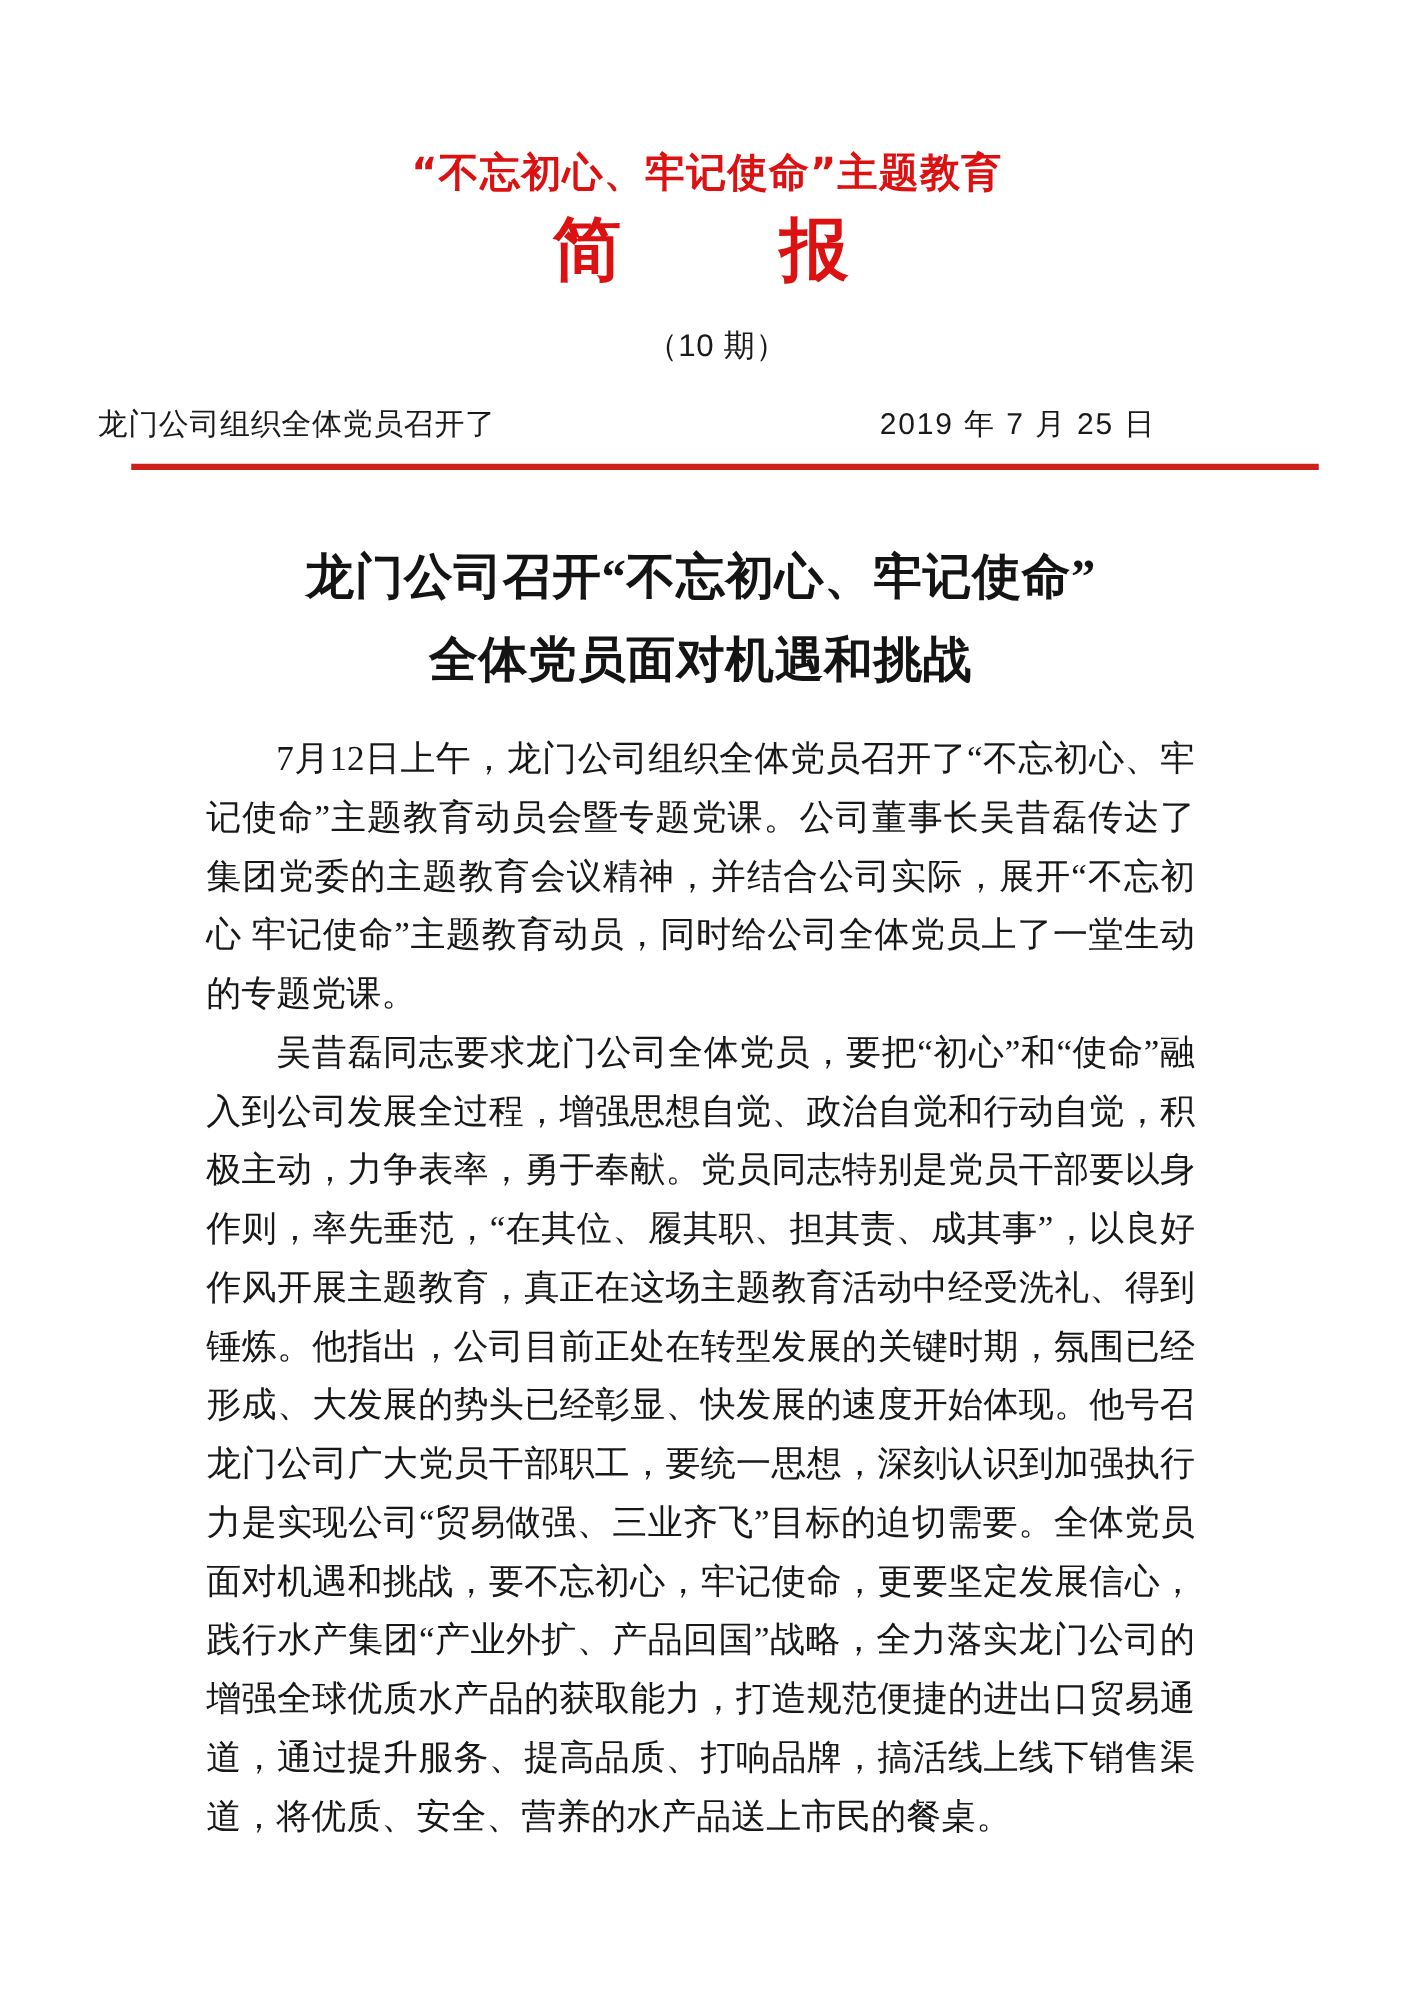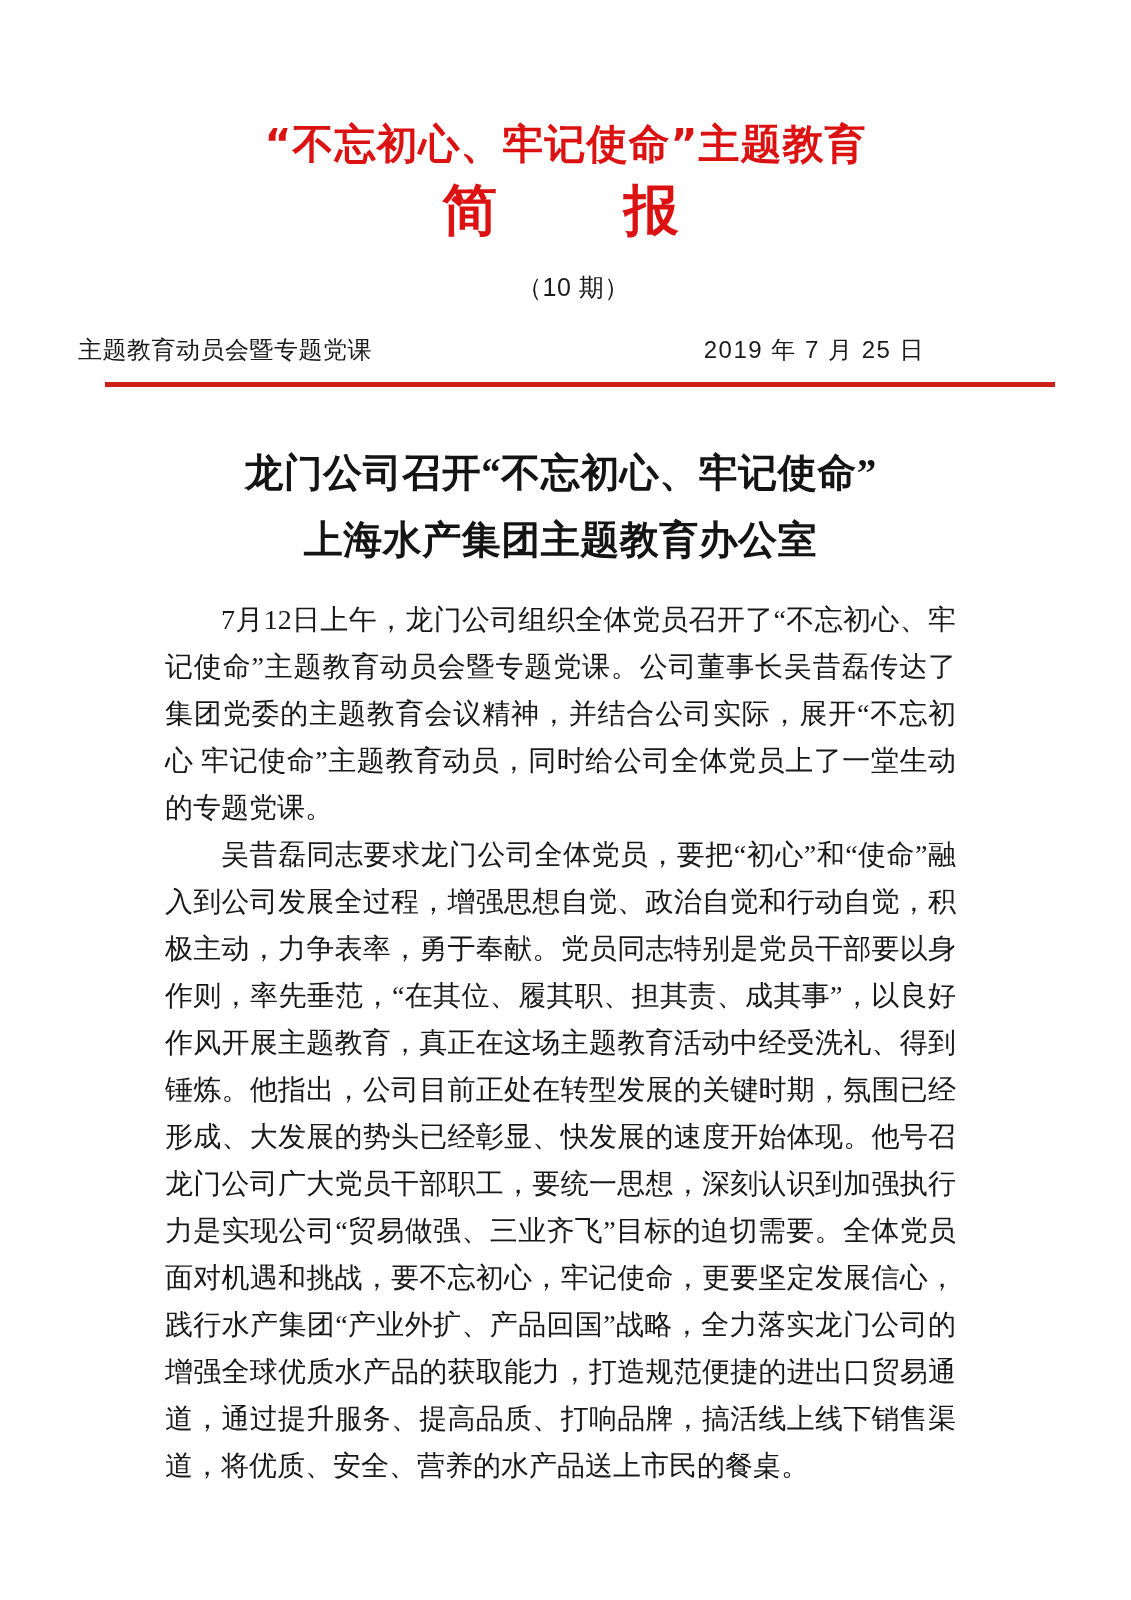--- a/index.html
+++ b/index.html
@@ -24,21 +24,21 @@
 
   
   .masthead {
     padding-top: 118px;
     text-align: center;
   }
   .masthead-line {
     color: #DC1212;
     font-family: "DejaVu Sans", "Liberation Sans", sans-serif;
     font-weight: bold;
-    font-size: 41px;
+    font-size: 32px;
     line-height: 1.30;
     letter-spacing: 1px;
     white-space: pre;
   }
   .masthead-line-2 {
     font-size: 55px;
     line-height: 1.42;
     letter-spacing: 10px;
   }
   .issue {
@@ -121,31 +121,31 @@
 
 <div class="page">
 
   <div class="masthead">
     <div class="masthead-line">“不忘初心、牢记使命”主题教育</div>
     <div class="masthead-line masthead-line-2">简    报</div>
     <div class="issue">（10 期）</div>
   </div>
 
   <div class="imprint">
-    <div class="imprint-office">主题教育动员会暨专题党课</div>
+    <div class="imprint-office">龙门公司组织全体党员召开了</div>
     <div class="imprint-spacer"></div>
     <div class="imprint-date">2019 年 7 月 25 日</div>
   </div>
 
   <div class="red-rule"></div>
 
   <div class="article">
     <div class="article-title">
       <span class="t-line">龙门公司召开“不忘初心、牢记使命”</span>
-      <span class="t-line">上海水产集团主题教育办公室</span>
+      <span class="t-line">全体党员面对机遇和挑战</span>
     </div>
 
     <div class="body-text">
       <p>7月12日上午，龙门公司组织全体党员召开了“不忘初心、牢记使命”主题教育动员会暨专题党课。公司董事长吴昔磊传达了集团党委的主题教育会议精神，并结合公司实际，展开“不忘初心 牢记使命”主题教育动员，同时给公司全体党员上了一堂生动的专题党课。</p>
       <p>吴昔磊同志要求龙门公司全体党员，要把“初心”和“使命”融入到公司发展全过程，增强思想自觉、政治自觉和行动自觉，积极主动，力争表率，勇于奉献。党员同志特别是党员干部要以身作则，率先垂范，“在其位、履其职、担其责、成其事”，以良好作风开展主题教育，真正在这场主题教育活动中经受洗礼、得到锤炼。他指出，公司目前正处在转型发展的关键时期，氛围已经形成、大发展的势头已经彰显、快发展的速度开始体现。他号召龙门公司广大党员干部职工，要统一思想，深刻认识到加强执行力是实现公司“贸易做强、三业齐飞”目标的迫切需要。全体党员面对机遇和挑战，要不忘初心，牢记使命，更要坚定发展信心，践行水产集团“产业外扩、产品回国”战略，全力落实龙门公司的增强全球优质水产品的获取能力，打造规范便捷的进出口贸易通道，通过提升服务、提高品质、打响品牌，搞活线上线下销售渠道，将优质、安全、营养的水产品送上市民的餐桌。</p>
     </div>
   </div>
 
 </div>
 

